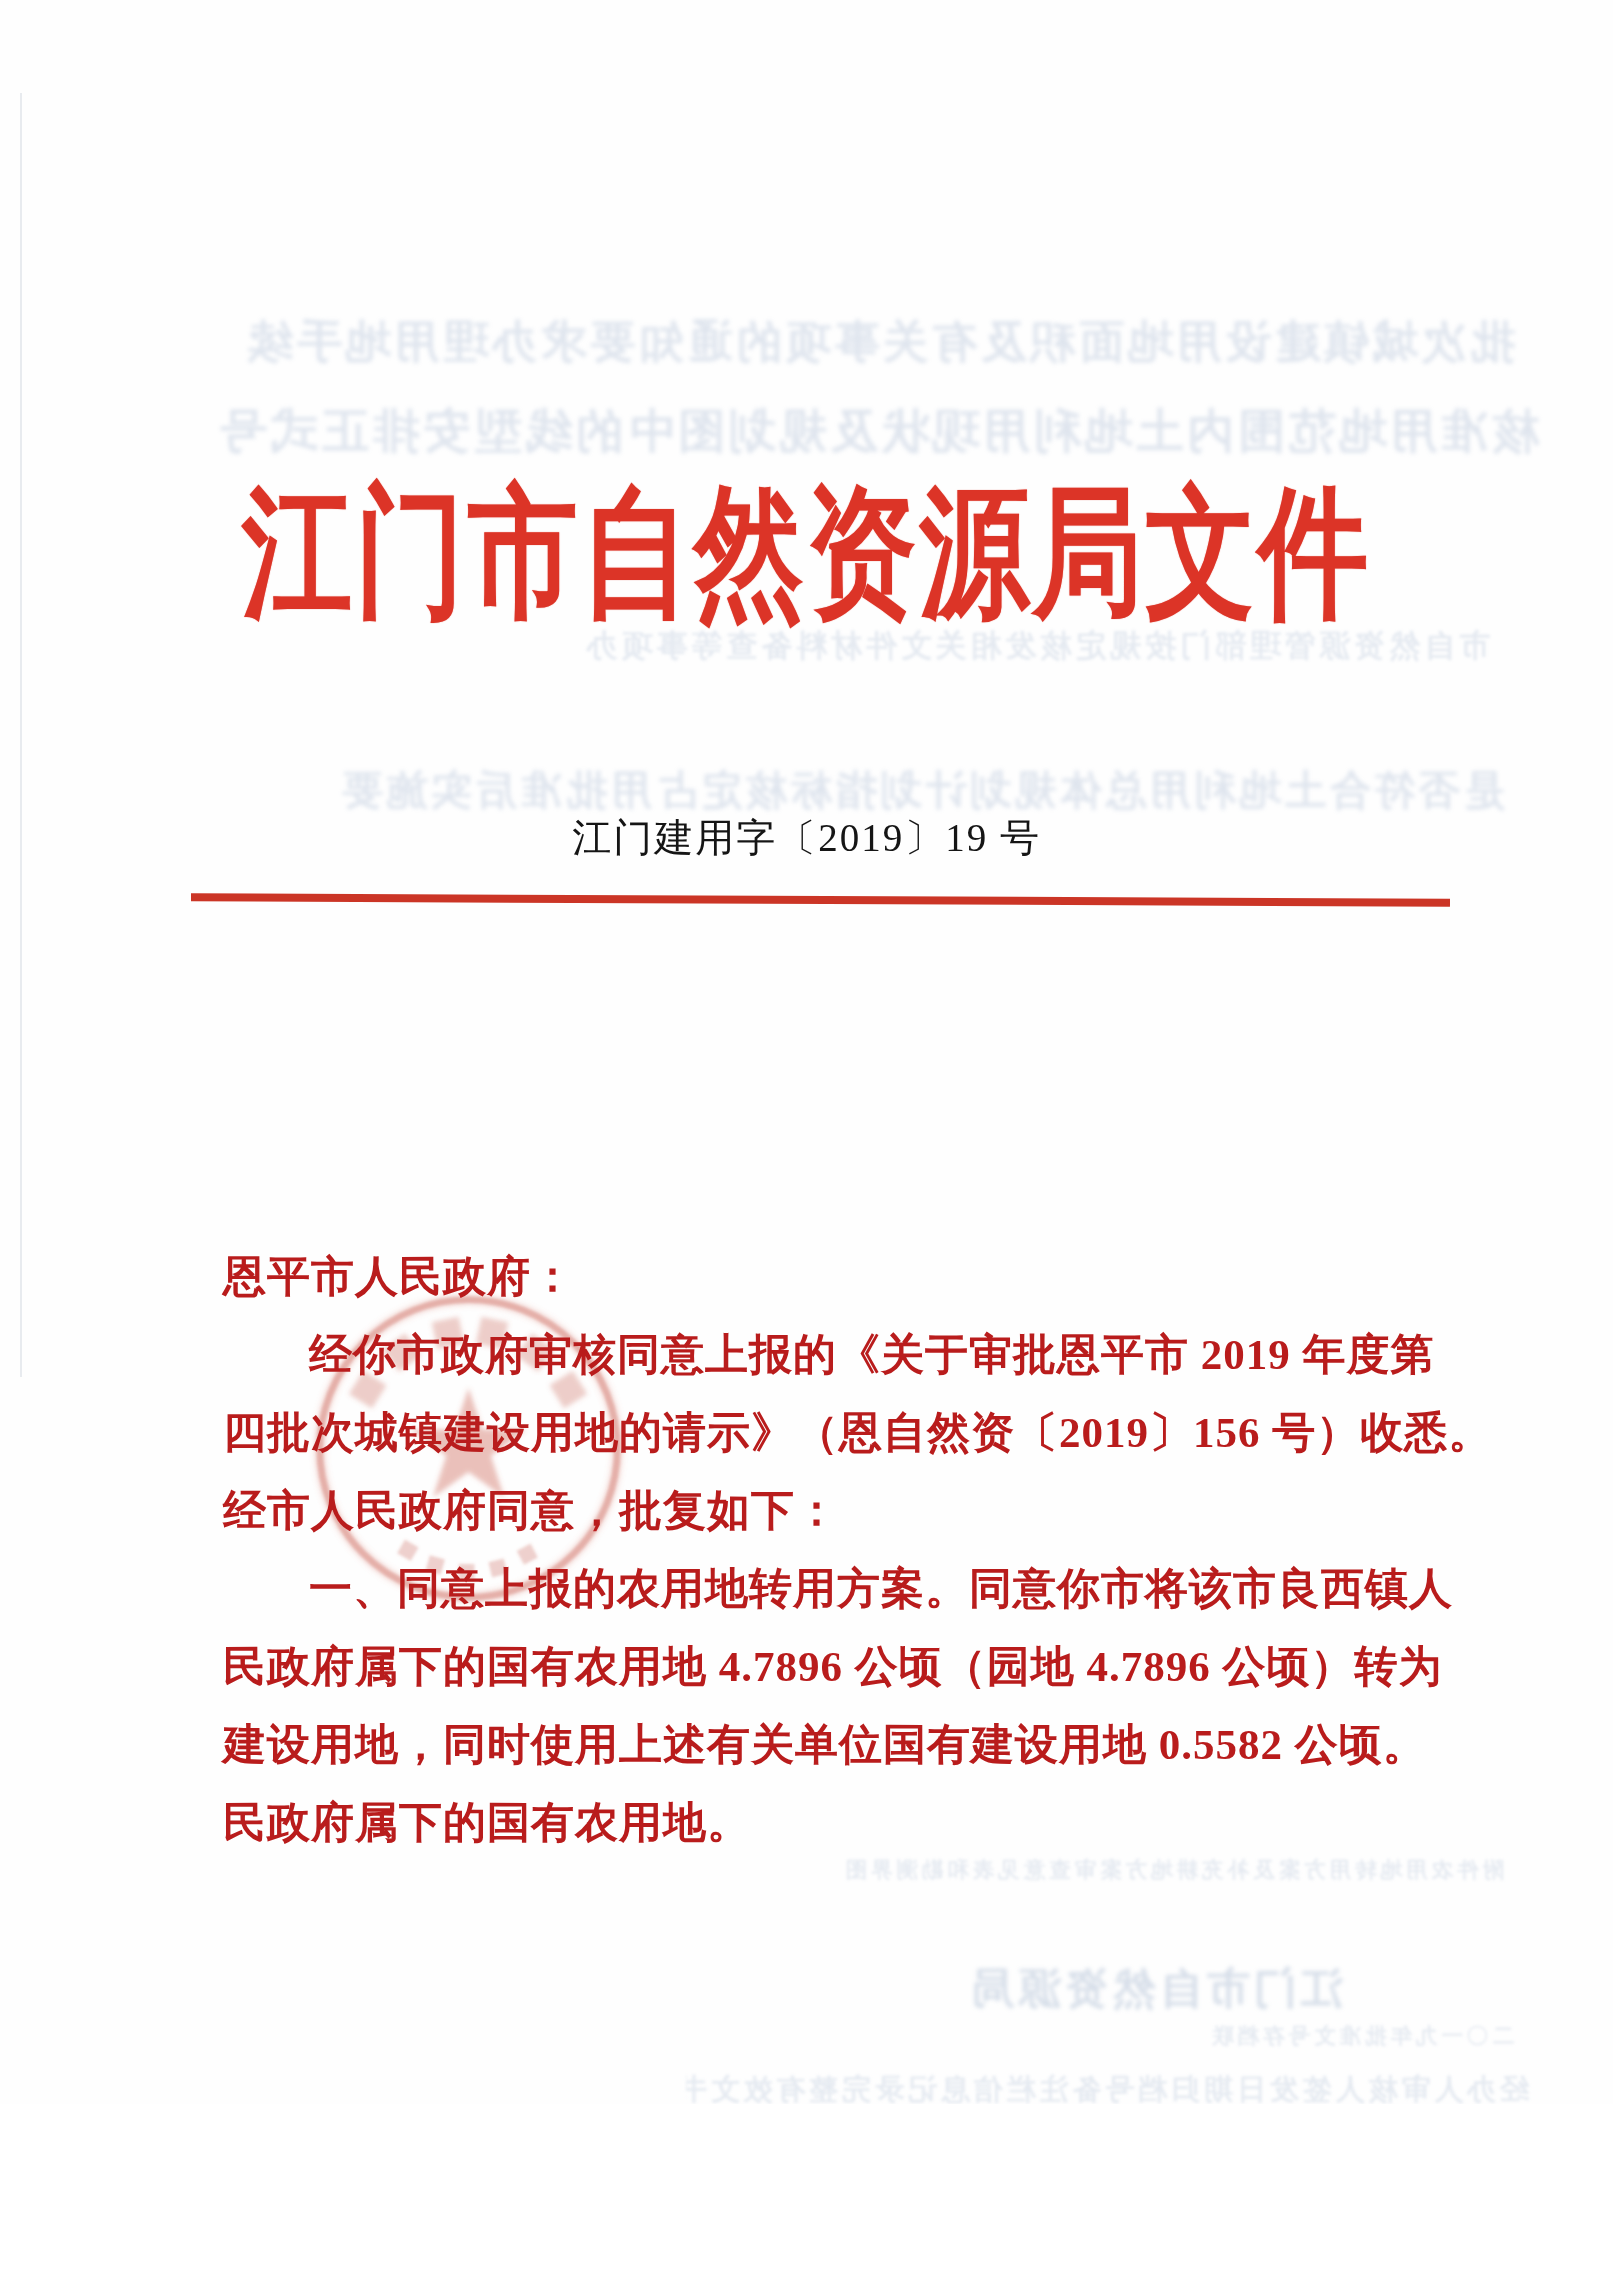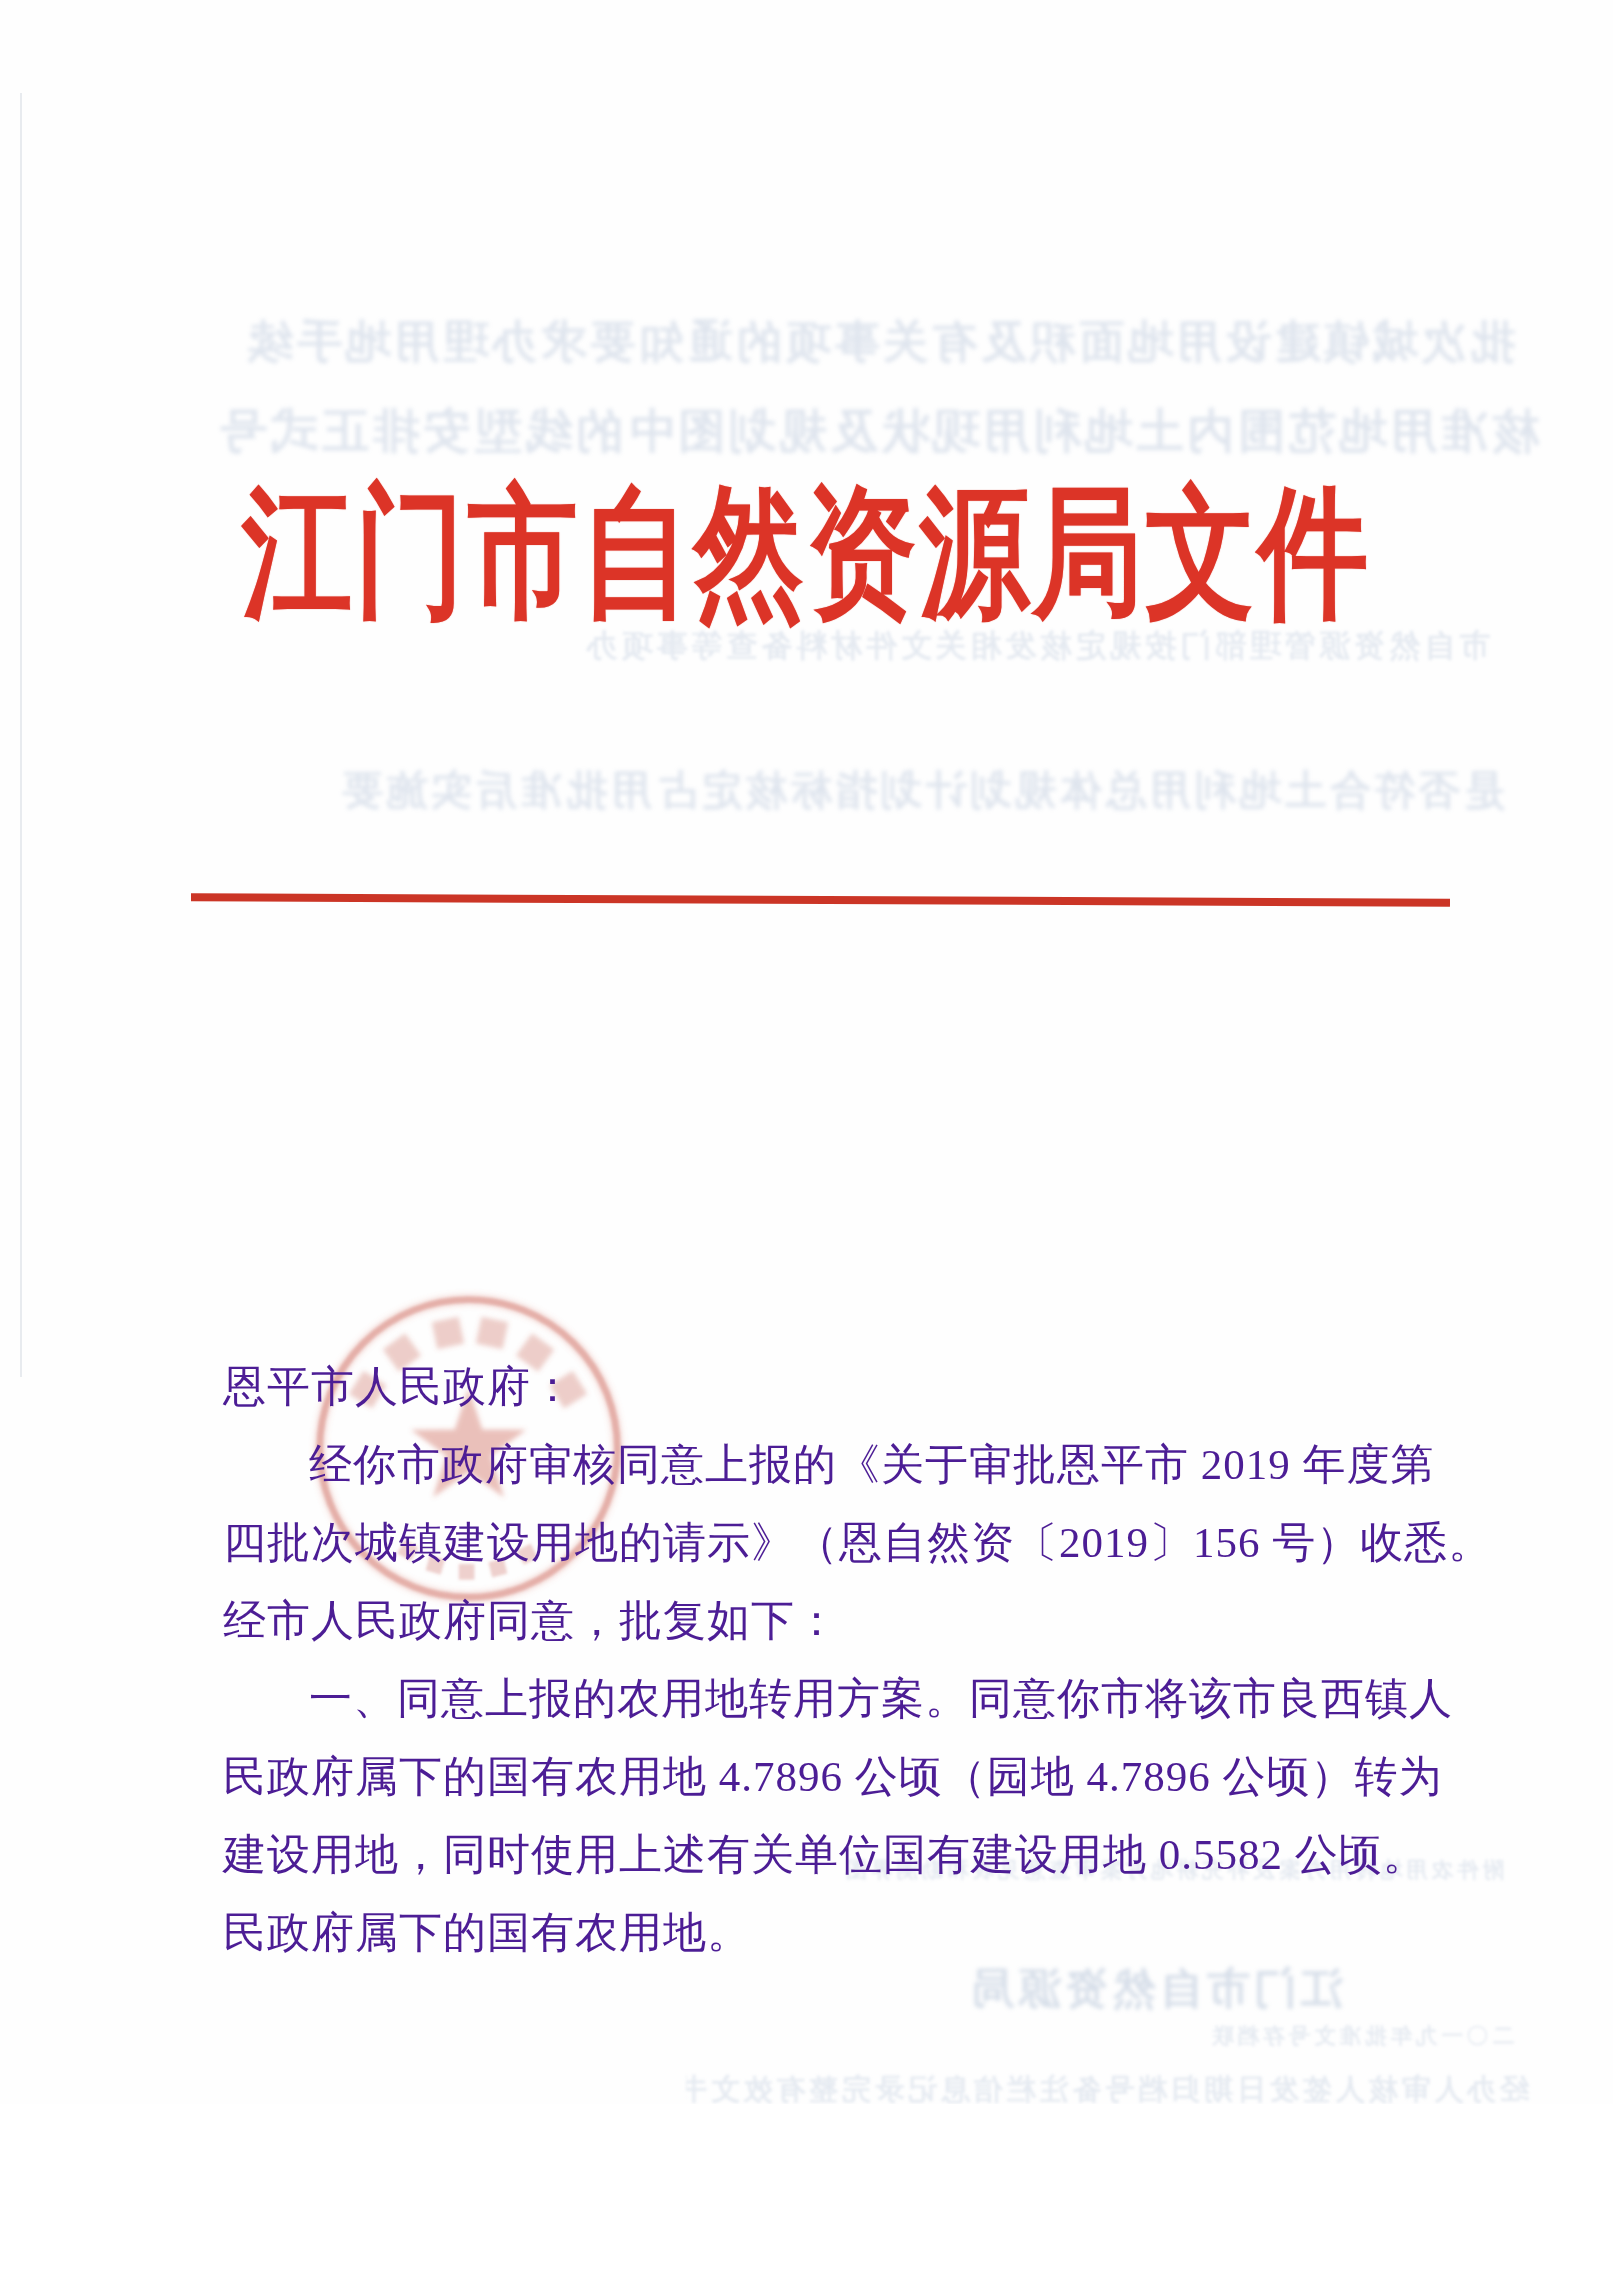--- a/index.html
+++ b/index.html
@@ -56,23 +56,24 @@
   }
   .doc-title{
     position:absolute;top:1051px;left:165px;width:1284px;
     text-align:center;
     font-size:56px;line-height:97px;
     font-weight:bold;
     color:#0c0c0c;
     letter-spacing:1px;
   }
   .body-text{
-    position:absolute;top:1348px;left:223px;width:1220px;
-    font-size:43px;color:#4c1d95;
+    position:absolute;top:1238px;left:223px;width:1220px;
+    font-size:43px;color:#b91c1c;
     letter-spacing:1px;
+    font-weight:bold;
   }
   .body-text .line{
     height:78px;line-height:78px;white-space:nowrap;
   }
   .body-text .indent{padding-left:86px;}
   .seal{
     position:absolute;left:306px;top:1280px;width:329px;height:333px;
     pointer-events:none;
   }
   .footer-page{
@@ -95,20 +96,21 @@
   <div class="bleed" style="top:400px;left:147px;width:1392px;font-size:47px;">核准用地范围内土地利用现状及规划图中的线型安排正式号</div>
   <div class="bleed thin" style="top:625px;left:235px;width:1255px;font-size:31px;">市自然资源管理部门按规定核发相关文件材料备查等事项办</div>
   <div class="bleed" style="top:763px;left:103px;width:1402px;font-size:41px;">是否符合土地利用总体规划计划指标核定占用批准后实施要</div>
   <div class="bleed thin" style="top:1855px;left:181px;width:1323px;font-size:21.6px;">附件农用地转用方案及补充耕地方案审查意见表和勘测界图</div>
   <div class="bleed" style="top:1960px;left:961px;width:382px;font-size:43px;color:rgba(100,130,175,0.26);">江门市自然资源局</div>
   <div class="bleed thin" style="top:2021px;left:181px;width:1333px;font-size:21.6px;">二〇一九年批准文号存档联</div>
   <div class="bleed thin" style="top:2070px;left:686px;width:843px;font-size:29px;">经办人审核人签发日期归档号备注栏信息记录完整有效文书</div>
 
   <div class="banner">江门市自然资源局文件</div>
 
+  <div class="docnum">江门建用字〔2019〕19 号</div>
 
   <div class="rule-red"></div>
 
 
   <div class="seal">
     <svg width="329" height="333" viewBox="0 0 336 340">
       <defs>
         <filter id="sblur" x="-20%" y="-20%" width="140%" height="140%">
           <feGaussianBlur stdDeviation="1.6"></feGaussianBlur>
         </filter>

